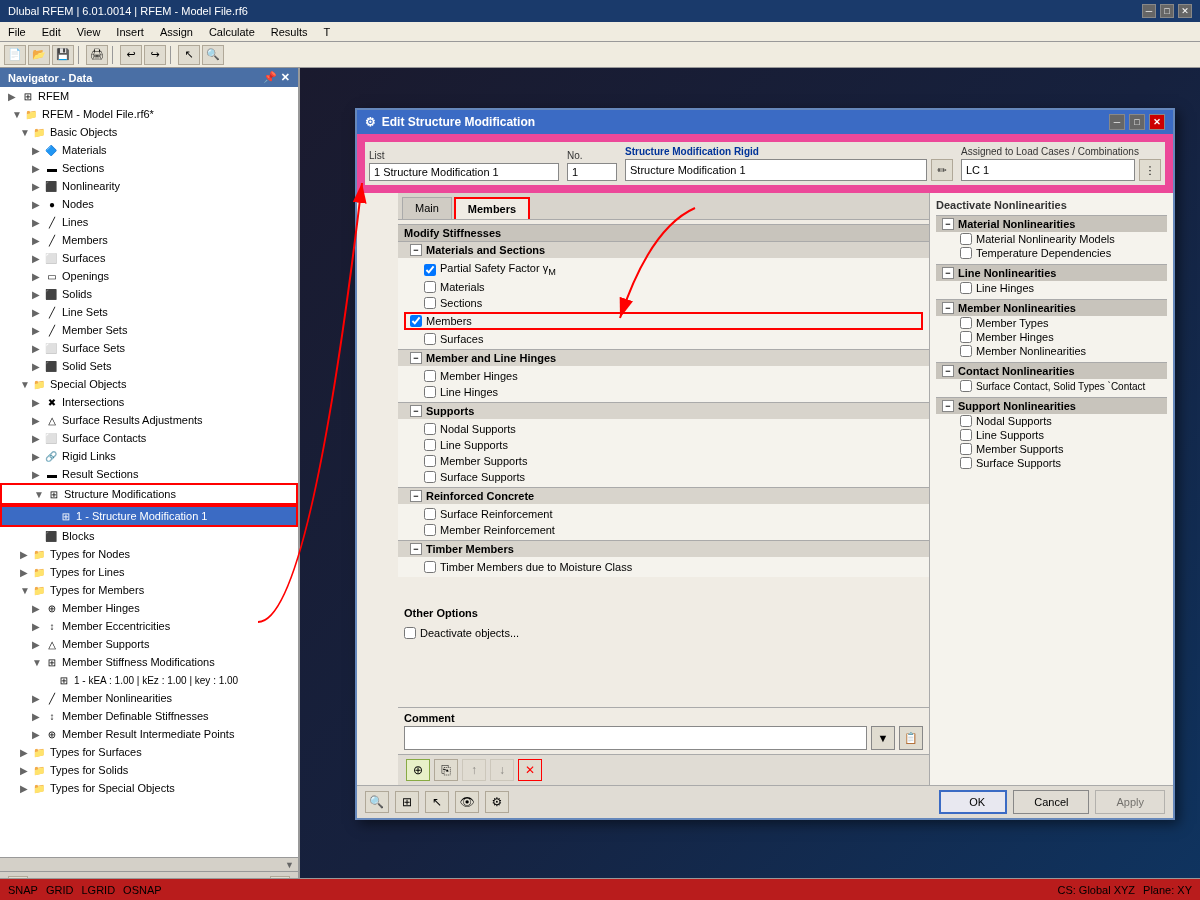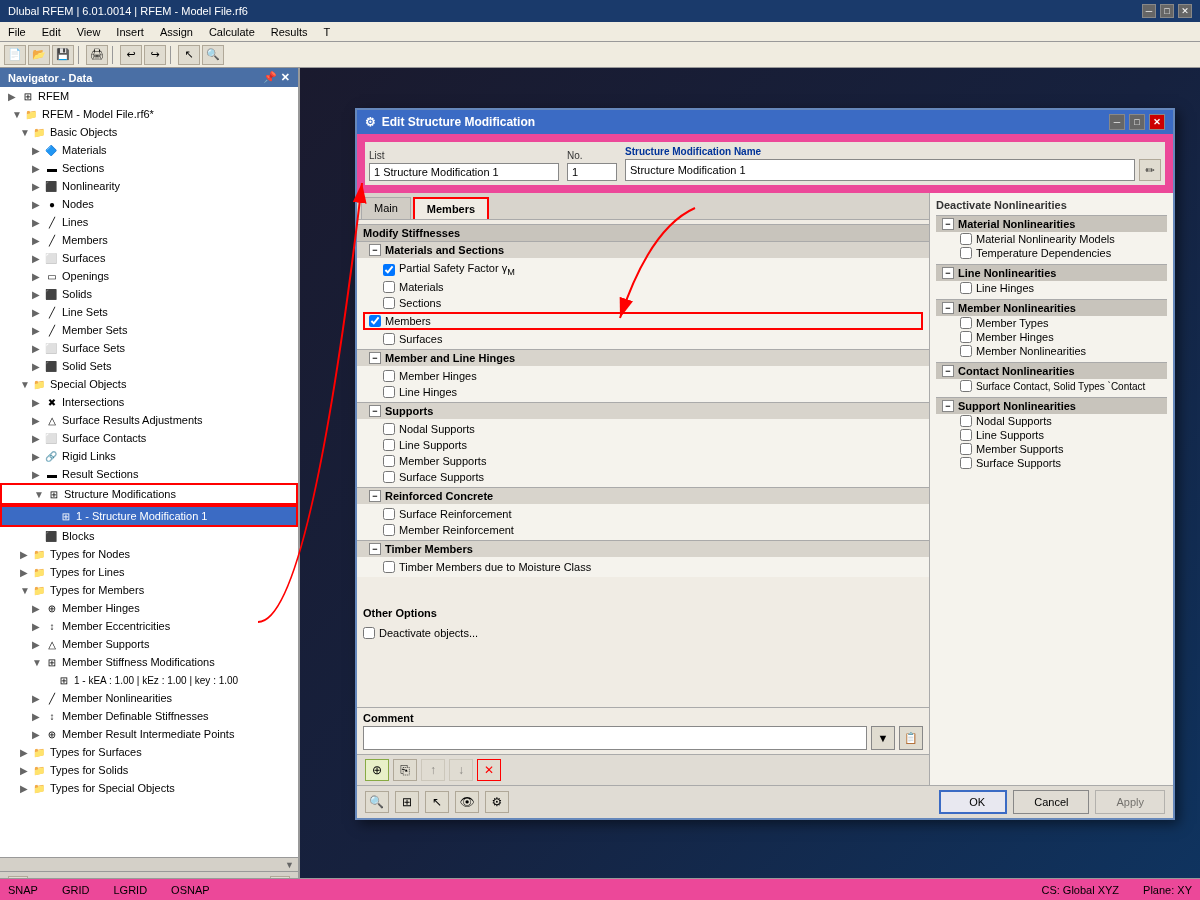--- a/index.html
+++ b/index.html
@@ -33,36 +33,36 @@
     .nav-item .icon { width: 16px; height: 14px; display: inline-flex; align-items: center; justify-content: center; margin-right: 2px; font-size: 10px; }
     .highlighted-item { background: #3b6bc4 !important; color: white !important; }
     .highlighted-item * { color: white !important; }
 
     
     .viewport { flex: 1; background: #2a2a2a; position: relative; }
     .viewport-content { width: 100%; height: 100%; background: linear-gradient(135deg, #1a1a2e 0%, #16213e 50%, #0f3460 100%); display: flex; align-items: center; justify-content: center; }
     .model-shape { width: 80px; height: 120px; background: linear-gradient(to right, #ff8c00, #ffa500); clip-path: polygon(20% 0%, 80% 0%, 100% 100%, 0% 100%); }
 
     
-    .statusbar { height: 22px; background: #ec4899; border-top: 1px solid #999; display: flex; align-items: center; padding: 0 8px; gap: 24px; font-size: 11px; position: absolute; bottom: 0; width: 100%; }
+    .statusbar { height: 22px; background: #b91c1c; border-top: 1px solid #999; display: flex; align-items: center; padding: 0 8px; gap: 8px; font-size: 11px; position: absolute; bottom: 0; width: 100%; }
 
     
     .dialog-overlay { position: absolute; top: 0; left: 0; width: 100%; height: 100%; pointer-events: none; }
     .dialog { position: absolute; top: 40px; left: 355px; width: 820px; background: #f0ece4; border: 2px solid #6688bb; pointer-events: all; box-shadow: 4px 4px 12px rgba(0,0,0,0.5); }
     .dialog-titlebar { background: #3b6bc4; color: white; padding: 4px 8px; display: flex; align-items: center; justify-content: space-between; font-size: 12px; font-weight: bold; }
     .dialog-titlebar .icon { margin-right: 6px; }
     .dialog-controls { display: flex; gap: 4px; }
     .dialog-ctrl { width: 16px; height: 16px; background: #666; border: 1px solid #888; display: flex; align-items: center; justify-content: center; font-size: 9px; color: white; cursor: pointer; }
     .dialog-ctrl.close { background: #c00; }
     .header-section { display: flex; flex-direction: column; }
     .header-label { font-size: 10px; color: #333; margin-bottom: 2px; }
     .header-value { border: 1px solid #888; background: white; padding: 2px 4px; font-size: 11px; }
 
     
-    .dialog-content { display: flex; }
+    .dialog-content { display: flex; margin-left: 41px; }
     .dialog-left { flex: 1; padding: 0; }
     .dialog-right { width: 244px; border-left: 1px solid #aaa; padding: 6px; background: #f5f3ed; }
 
     
     .tabs { display: flex; background: #d8d4cc; border-bottom: 1px solid #aaa; padding: 4px 4px 0; }
     .tab { padding: 4px 12px; background: #d0ccc4; border: 1px solid #aaa; border-bottom: none; cursor: pointer; font-size: 11px; margin-right: 2px; }
     .tab.active { background: #f0ece4; border-bottom: 1px solid #f0ece4; font-weight: bold; }
 
     
     .section-header { background: #c8c4bc; padding: 2px 6px; font-size: 11px; font-weight: bold; display: flex; align-items: center; margin-bottom: 0; border-top: 1px solid #aaa; }
@@ -433,24 +433,31 @@
         <div style="display:flex; gap:8px; align-items:flex-end;">
           <div class="header-section">
             <div class="header-label">List</div>
             <div class="header-value" style="width:190px; cursor:pointer;">1  Structure Modification 1</div>
           </div>
           <div class="header-section">
             <div class="header-label">No.</div>
             <div class="header-value" style="width:50px;">1</div>
           </div>
           <div class="header-section" style="flex:1;">
-            <div class="header-label" style="font-weight:bold; color:#003399;">Structure Modification Name</div>
+            <div class="header-label" style="font-weight:bold; color:#003399;">Structure Modification Rigid</div>
             <div style="display:flex; gap:4px;">
               <input type="text" class="header-value" style="flex: 1 1 0%; padding: 2px 4px; font-size: 11px; border: 1px solid rgb(136, 136, 136);" value="Structure Modification 1">
               <div class="tb-btn" style="width:22px; height:22px;">✏</div>
+            </div>
+          </div>
+          <div class="header-section" style="width:200px;">
+            <div class="header-label">Assigned to Load Cases / Combinations</div>
+            <div style="display:flex; gap:4px;">
+              <input type="text" class="header-value" style="flex: 1 1 0%; padding: 2px 4px; font-size: 11px; border: 1px solid rgb(136, 136, 136);" value="LC 1">
+              <div class="tb-btn" style="width:22px; height:22px;">⋮</div>
             </div>
           </div>
         </div>
       </div>
 
       <div class="dialog-content">
 
         <div class="dialog-left">
 
           <div class="tabs">

